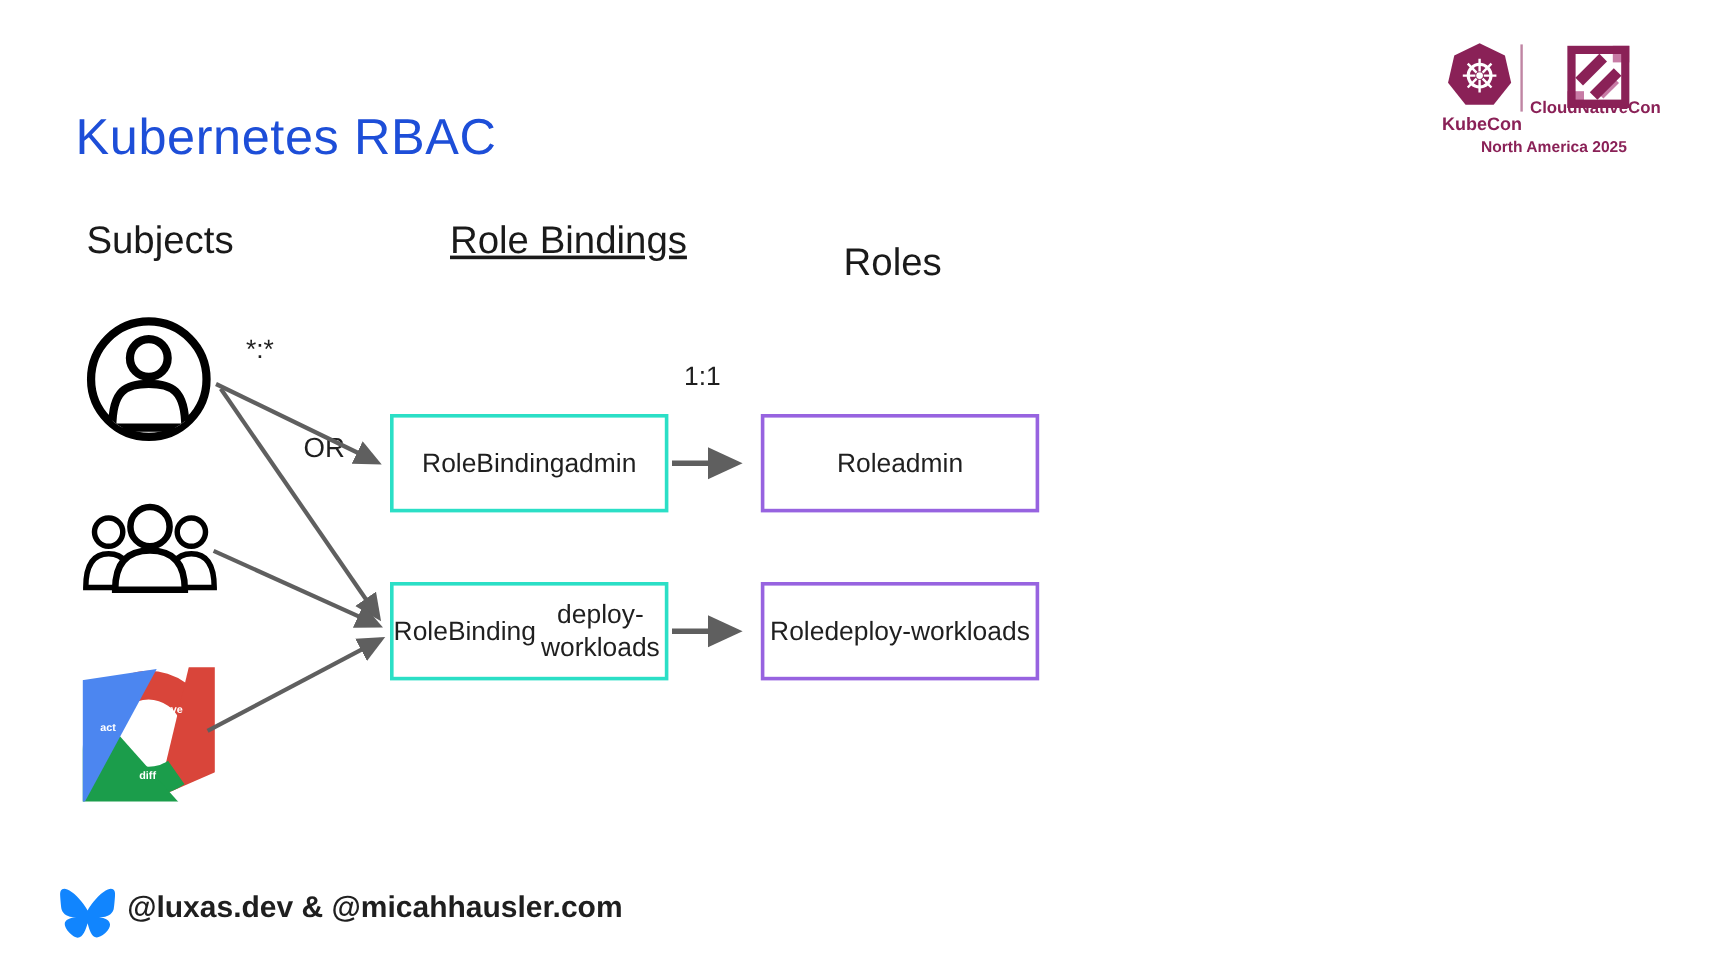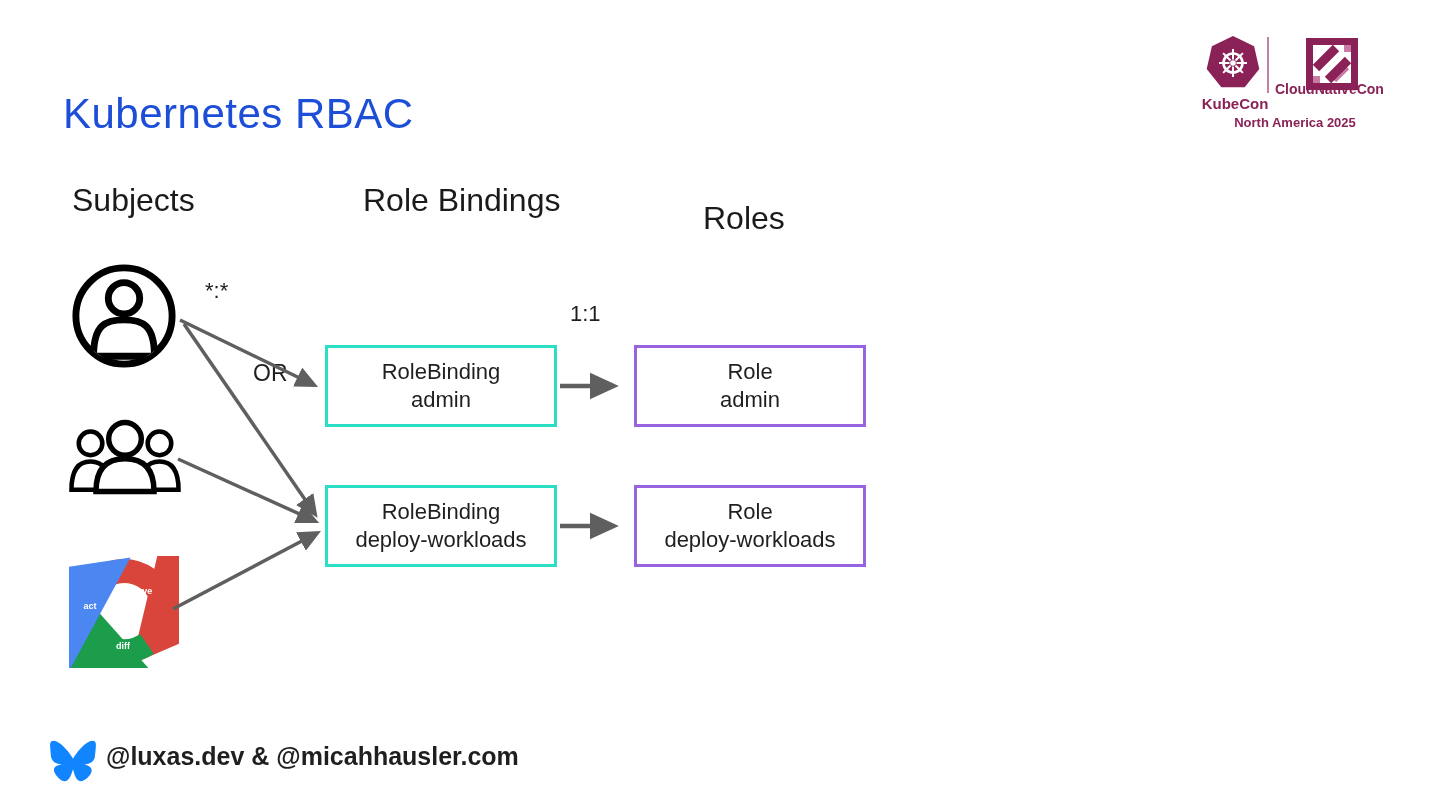--- a/index.html
+++ b/index.html
@@ -25,28 +25,28 @@
   .badge .kubecon-icon { position: absolute; left: 18px; top: 8px; }
   .badge .divider { position: absolute; left: 82px; top: 12px; width: 2px; height: 56px; background: #8A2157; opacity: 0.55; }
   .badge .cncf-icon { position: absolute; left: 121px; top: 13px; }
   .badge .kubecon-label { position: absolute; left: 0px; top: 70px; width: 100px; text-align: center; font-size: 15px; font-weight: 700; color: #8A2157; }
   .badge .cncf-label { position: absolute; left: 90px; top: 56px; width: 130px; font-size: 14px; font-weight: 700; color: #8A2157; }
   .badge .event-label { position: absolute; left: 0px; top: 90px; width: 220px; text-align: center; font-size: 13px; font-weight: 700; color: #8A2157; }
 
   
   .col-header { font-size: 32px; color: #1a1a1a; font-weight: 400; }
   .hdr-subjects { left: 72px; top: 182px; }
-  .hdr-bindings { left: 363px; top: 182px; }
+  .hdr-bindings { left: 375px; top: 182px; text-decoration: underline; }
   .hdr-roles    { left: 703px; top: 182px; margin-top: 18px; }
 
   
   .node-box {
     width: 232px; height: 82px;
     background: #ffffff;
-    display: flex; flex-direction: column;
+    display: flex; 
     align-items: center; justify-content: center;
     font-size: 22px; line-height: 28px; color: #1f1f1f;
     text-align: center;
   }
   .binding-box { border: 3px solid #2BDFC6; }
   .role-box    { border: 3px solid #9763E0; margin-left: 12px; }
   .rb1   { left: 325px; top: 345px; }
   .role1 { left: 622px; top: 345px; }
   .rb2   { left: 325px; top: 485px; }
   .role2 { left: 622px; top: 485px; }

